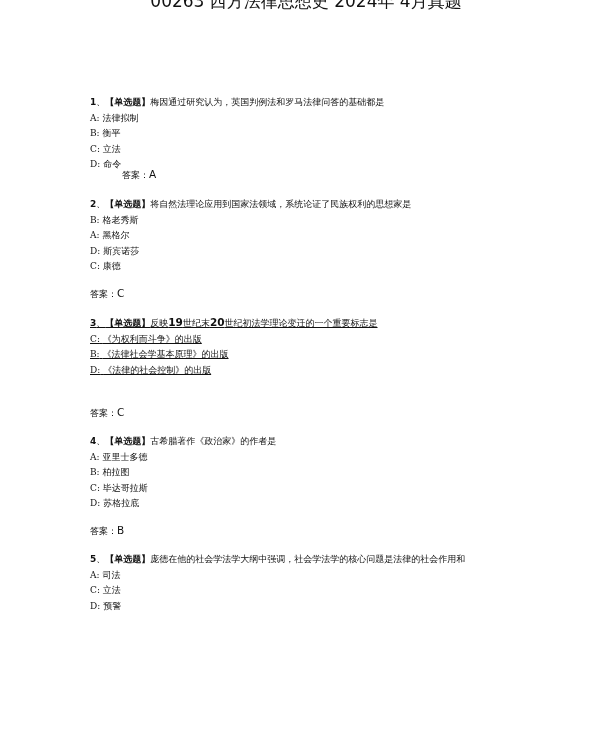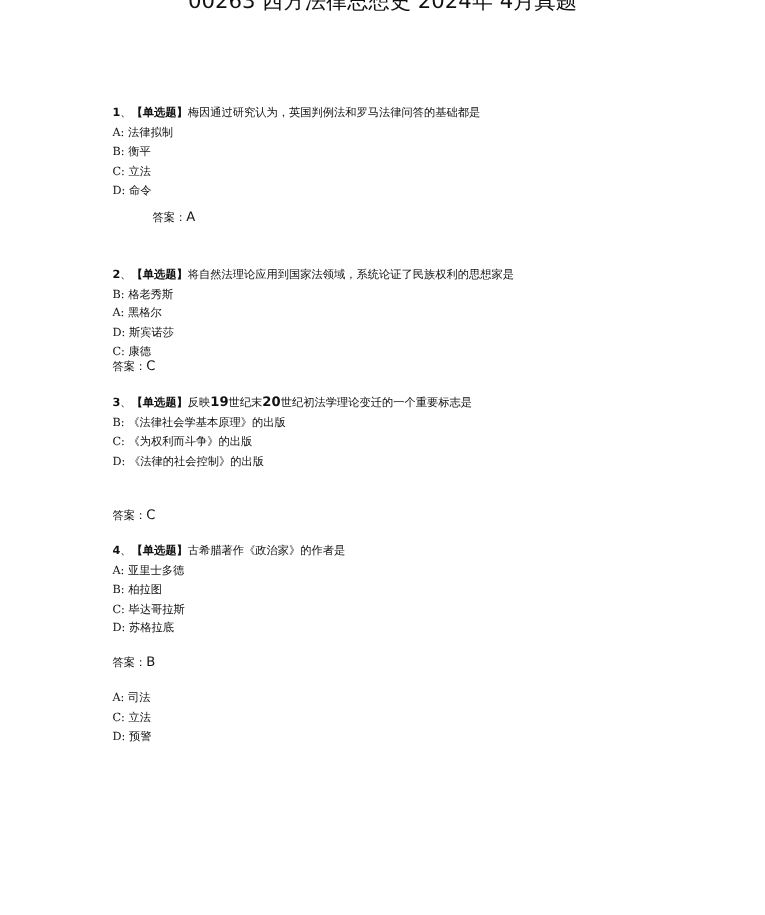--- a/index.html
+++ b/index.html
@@ -24,52 +24,53 @@
     position: absolute; left: 90px; font-size: 10px; line-height: 14px;
   }
   .ans .ans-label { font-size: 9px; }
   .ans .ans-val { font-family: "DejaVu Sans", sans-serif; font-size: 10.5px; }
 </style>
 </head>
 <body>
 
 <div class="title">00263 西方法律思想史 2024年 4月真题</div>
 
-<div class="q" style="top:84px;">
+<div class="q" style="top:95px;">
   <div class="stem"><span class="num">1</span><span>、</span><span class="tag">【单选题】</span><span>梅因通过研究认为，英国判例法和罗马法律问答的基础都是</span></div>
   <div class="opt"><span>A:</span> <span>法律拟制</span></div>
   <div class="opt"><span>B:</span> <span>衡平</span></div>
   <div class="opt"><span>C:</span> <span>立法</span></div>
   <div class="opt"><span>D:</span> <span>命令</span></div>
 </div>
 <div class="ans" style="top:167px;margin-left:32px;"><span class="ans-label">答案：</span><span class="ans-val">A</span></div>
 
-<div class="q" style="top:213px;">
+<div class="q" style="top:197px;">
   <div class="stem"><span class="num">2</span><span>、</span><span class="tag">【单选题】</span><span>将自然法理论应用到国家法领域，系统论证了民族权利的思想家是</span></div>
   <div class="opt"><span>B:</span> <span>格老秀斯</span></div>
   <div class="opt"><span>A:</span> <span>黑格尔</span></div>
   <div class="opt"><span>D:</span> <span>斯宾诺莎</span></div>
   <div class="opt"><span>C:</span> <span>康德</span></div>
 </div>
 <div class="ans" style="top:286px;"><span class="ans-label">答案：</span><span class="ans-val">C</span></div>
 
-<div class="q" style="top:315px;">
+<div class="q" style="top:315px;text-decoration:underline;">
   <div class="stem"><span class="num">3</span><span>、</span><span class="tag">【单选题】</span><span>反映</span><span class="num" style="font-size:10.5px;">19</span><span>世纪末</span><span class="num" style="font-size:10.5px;">20</span><span>世纪初法学理论变迁的一个重要标志是</span></div>
+  <div class="opt"><span>C:</span> <span>《为权利而斗争》的出版</span></div>
   <div class="opt"><span>B:</span> <span>《法律社会学基本原理》的出版</span></div>
-  <div class="opt"><span>C:</span> <span>《为权利而斗争》的出版</span></div>
   <div class="opt"><span>D:</span> <span>《法律的社会控制》的出版</span></div>
 </div>
 <div class="ans" style="top:405px;"><span class="ans-label">答案：</span><span class="ans-val">C</span></div>
 
 <div class="q" style="top:434px;">
   <div class="stem"><span class="num">4</span><span>、</span><span class="tag">【单选题】</span><span>古希腊著作《政治家》的作者是</span></div>
   <div class="opt"><span>A:</span> <span>亚里士多德</span></div>
   <div class="opt"><span>B:</span> <span>柏拉图</span></div>
   <div class="opt"><span>C:</span> <span>毕达哥拉斯</span></div>
   <div class="opt"><span>D:</span> <span>苏格拉底</span></div>
 </div>
 <div class="ans" style="top:523px;"><span class="ans-label">答案：</span><span class="ans-val">B</span></div>
 
 <div class="q" style="top:552px;">
+  <div class="stem"><span class="num">5</span><span>、</span><span class="tag">【单选题】</span><span>庞德在他的社会学法学大纲中强调，社会学法学的核心问题是法律的社会作用和</span></div>
   <div class="opt"><span>A:</span> <span>司法</span></div>
   <div class="opt"><span>C:</span> <span>立法</span></div>
   <div class="opt"><span>D:</span> <span>预警</span></div>
 </div>
 
 </body></html>

